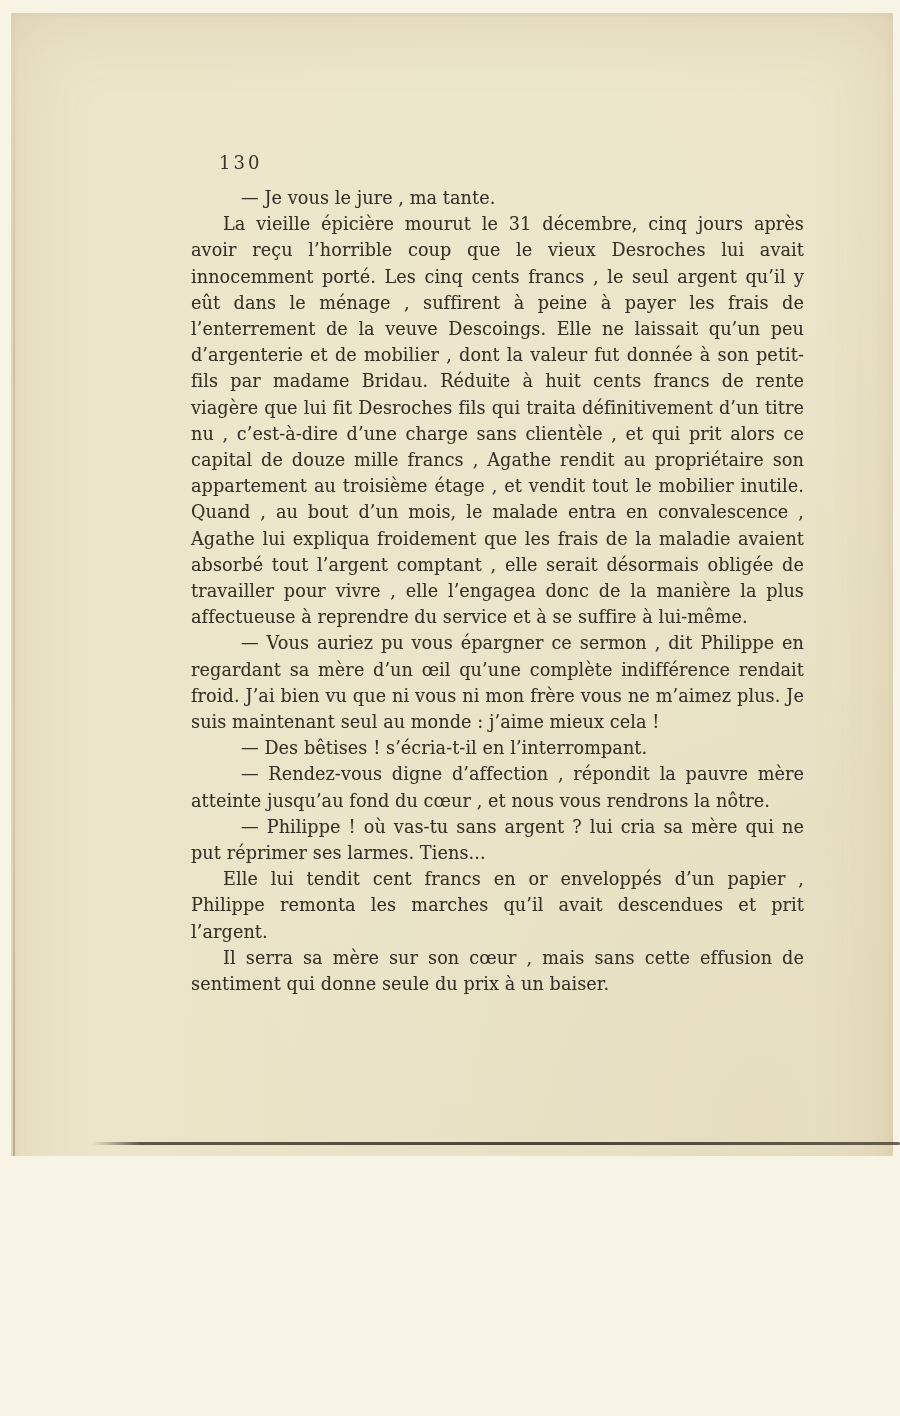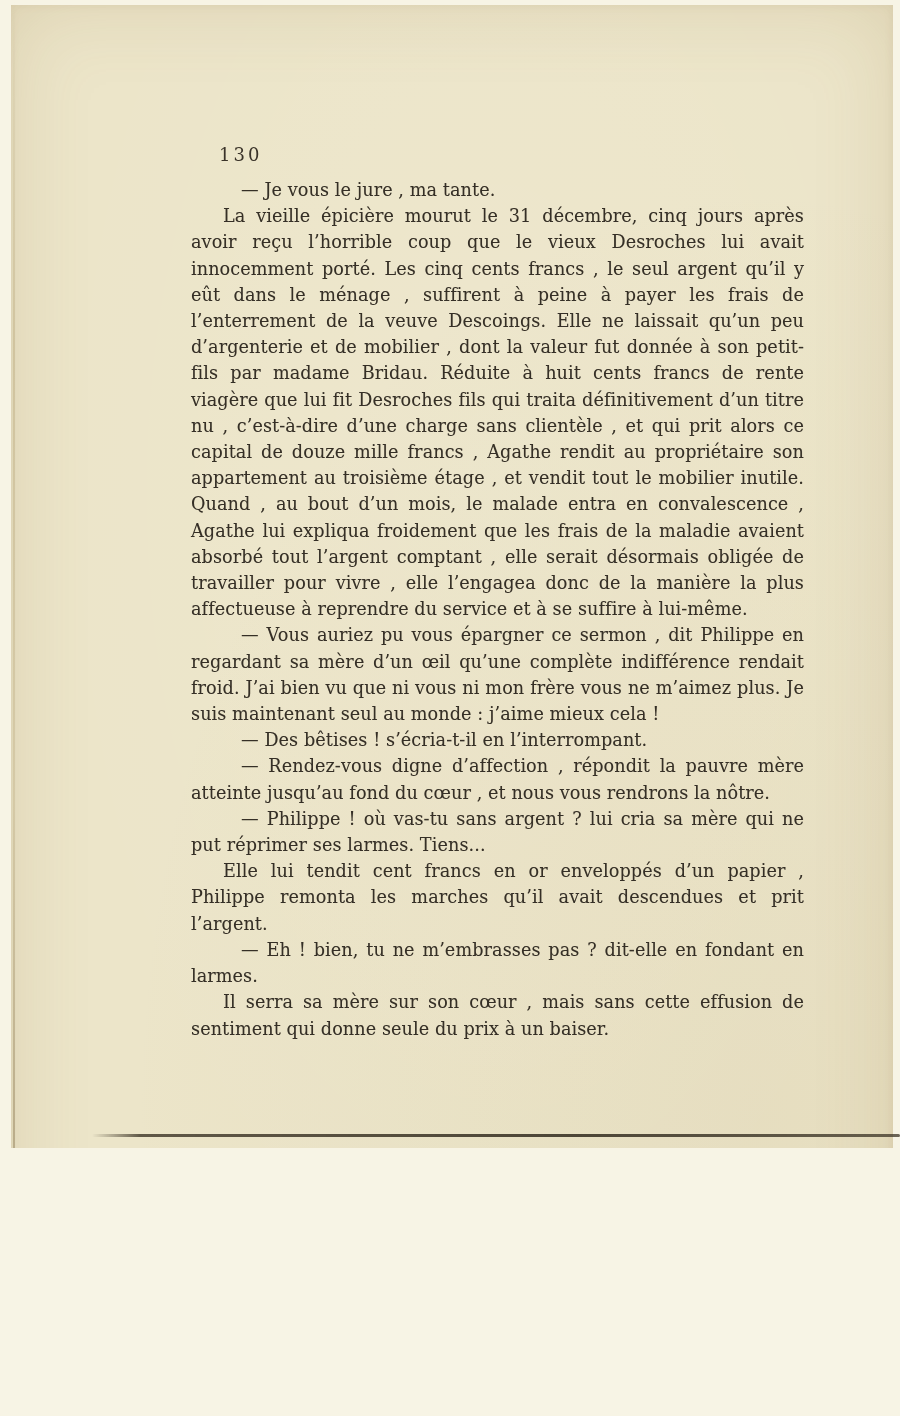--- a/index.html
+++ b/index.html
@@ -15,20 +15,21 @@
     background: var(--paper_edge);
     font-family: "DejaVu Serif", "Liberation Serif", serif;
     overflow: hidden;
   }
   .scan {
     position: relative;
     width: 900px;
     height: 1148px;
     background: var(--paper_edge);
     overflow: hidden;
+    margin-top: 8px;
   }
   .page {
     position: absolute;
     left: 11px;
     top: 5px;
     width: 882px;
     height: 1393px;
     background:
       radial-gradient(ellipse at 55% 35%, rgba(255,255,255,0.07), rgba(0,0,0,0) 70%),
       radial-gradient(ellipse at 85% 80%, rgba(160,135,80,0.08), rgba(0,0,0,0) 60%),
@@ -115,21 +116,20 @@
     </header>
 
     <main class="text-block">
       <p class="indent-lg">—&nbsp;Je vous le jure&nbsp;, ma tante.</p>
       <p class="indent-sm">La vieille épicière mourut le 31 décembre, cinq jours après avoir reçu l’horrible coup que le vieux Desroches lui avait innocemment porté. Les cinq cents francs&nbsp;, le seul argent qu’il y eût dans le ménage&nbsp;, suffirent à peine à payer les frais de l’enterrement de la veuve Descoings. Elle ne laissait qu’un peu d’argenterie et de mobilier&nbsp;, dont la valeur fut donnée à son petit-fils par madame Bridau. Réduite à huit cents francs de rente viagère que lui fit Desroches fils qui traita définitivement d’un titre nu&nbsp;, c’est-à-dire d’une charge sans clientèle&nbsp;, et qui prit alors ce capital de douze mille francs&nbsp;, Agathe rendit au propriétaire son appartement au troisième étage&nbsp;, et vendit tout le mobilier inutile. Quand&nbsp;, au bout d’un mois, le malade entra en convalescence&nbsp;, Agathe lui expliqua froidement que les frais de la maladie avaient absorbé tout l’argent comptant&nbsp;, elle serait désormais obligée de travailler pour vivre&nbsp;, elle l’engagea donc de la manière la plus affectueuse à reprendre du service et à se suffire à lui-même.</p>
       <p class="indent-lg">—&nbsp;Vous auriez pu vous épargner ce sermon&nbsp;, dit Philippe en regardant sa mère d’un œil qu’une complète indifférence rendait froid. J’ai bien vu que ni vous ni mon frère vous ne m’aimez plus. Je suis maintenant seul au monde&nbsp;: j’aime mieux cela&nbsp;!</p>
       <p class="indent-lg">—&nbsp;Des bêtises&nbsp;! s’écria-t-il en l’interrompant.</p>
       <p class="indent-lg">—&nbsp;Rendez-vous digne d’affection&nbsp;, répondit la pauvre mère atteinte jusqu’au fond du cœur&nbsp;, et nous vous rendrons la nôtre.</p>
       <p class="indent-lg">—&nbsp;Philippe&nbsp;! où vas-tu sans argent&nbsp;? lui cria sa mère qui ne put réprimer ses larmes. Tiens...</p>
       <p class="indent-sm">Elle lui tendit cent francs en or enveloppés d’un papier&nbsp;, Philippe remonta les marches qu’il avait descendues et prit l’argent.</p>
-      <p class="indent-lg">—&nbsp;Eh&nbsp;! bien, tu ne m’embrasses pas&nbsp;? dit-elle en fondant en larmes.</p>
       <p class="indent-sm">Il serra sa mère sur son cœur&nbsp;, mais sans cette effusion de sentiment qui donne seule du prix à un baiser.</p>
     </main>
 
   </div>
 
   <div class="left-crease"></div>
   <div class="bottom-edge"></div>
 </div>
 
 </body></html>

